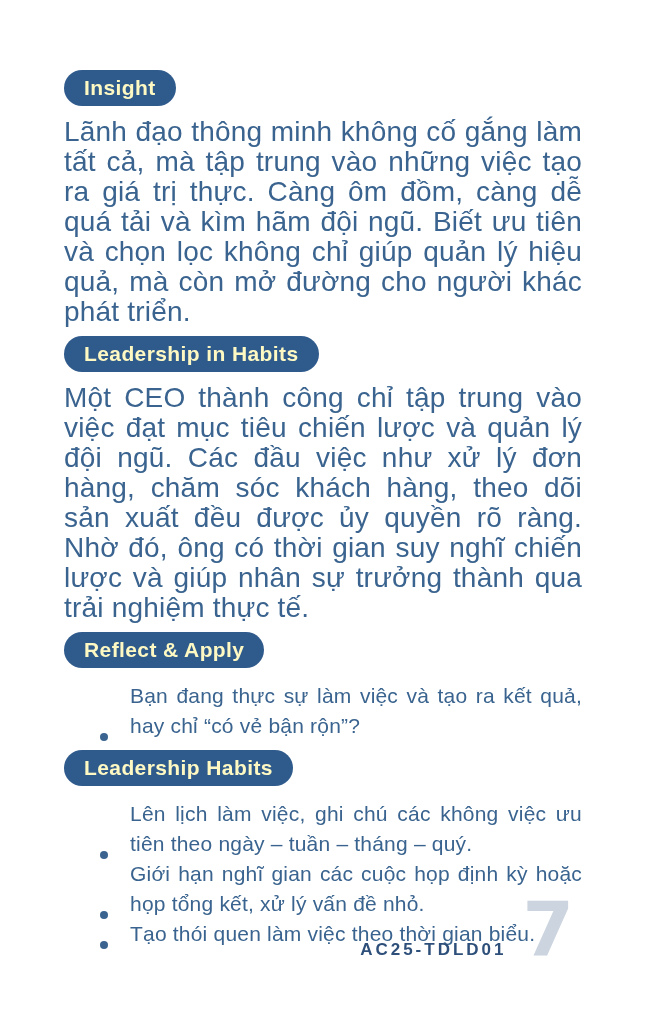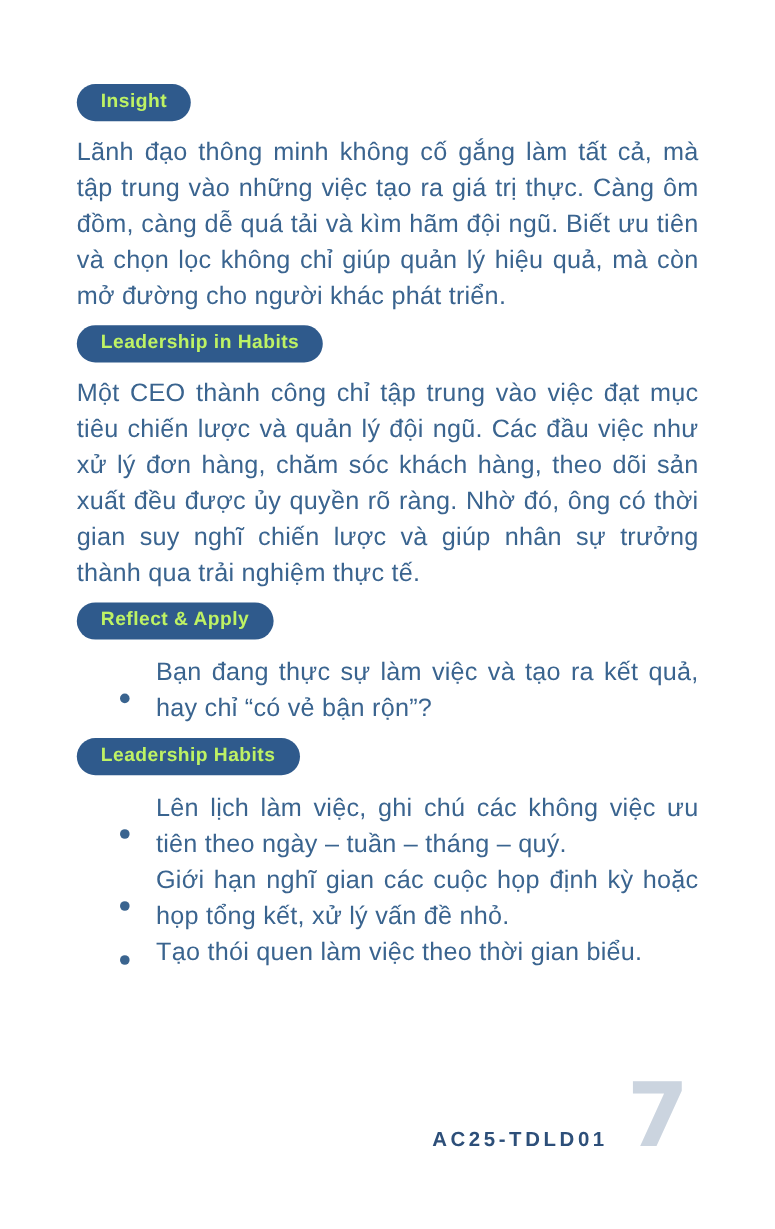--- a/index.html
+++ b/index.html
@@ -10,44 +10,44 @@
     margin: 0 auto;
     background: var(--page_bg, #ffffff);
     box-sizing: border-box;
     padding: 70px 64px 0 64px;
     overflow: hidden;
     font-family: "Liberation Sans", sans-serif;
   }
   .badge {
     display: inline-block;
     background: var(--badge_bg, #2F5A8C);
-    color: #bef264;
-    font-size: 16px;
+    color: #fef9c3;
+    font-size: 21px;
     font-weight: bold;
     letter-spacing: 0.4px;
     line-height: 1;
     padding: 7px 20px 8px 20px;
     border-radius: 19px;
   }
   .para {
     margin: 11px 0 9px 0;
     color: var(--body_text, #3A648F);
-    font-size: 21px;
+    font-size: 28px;
     line-height: 30px;
     letter-spacing: 0.2px;
     text-align: justify;
   }
   .bullets {
     list-style: none;
     margin: 13px 0 9px 0;
     padding: 0;
   }
   .bullet-item {
     display: flex;
-    align-items: center;
+    align-items: flex-end;
     padding-left: 36px;
   }
   .dot {
     flex: 0 0 auto;
     width: 8px;
     height: 8px;
     border-radius: 50%;
     background: var(--body_text, #3A648F);
     margin: 11px 0 0 0;
   }

